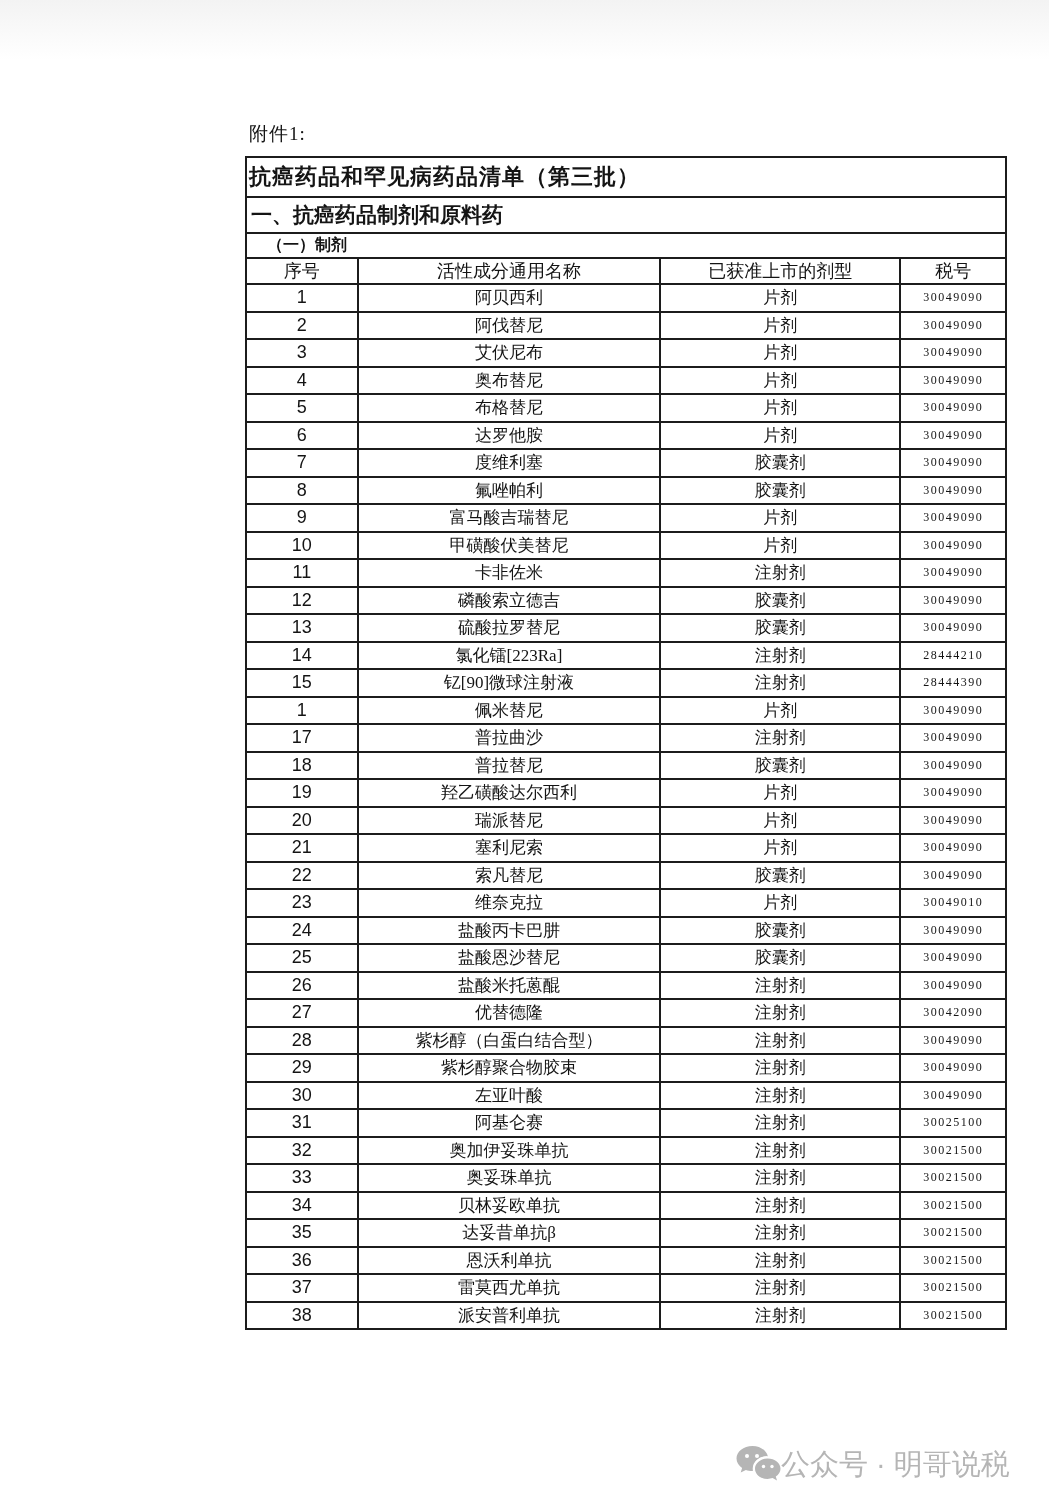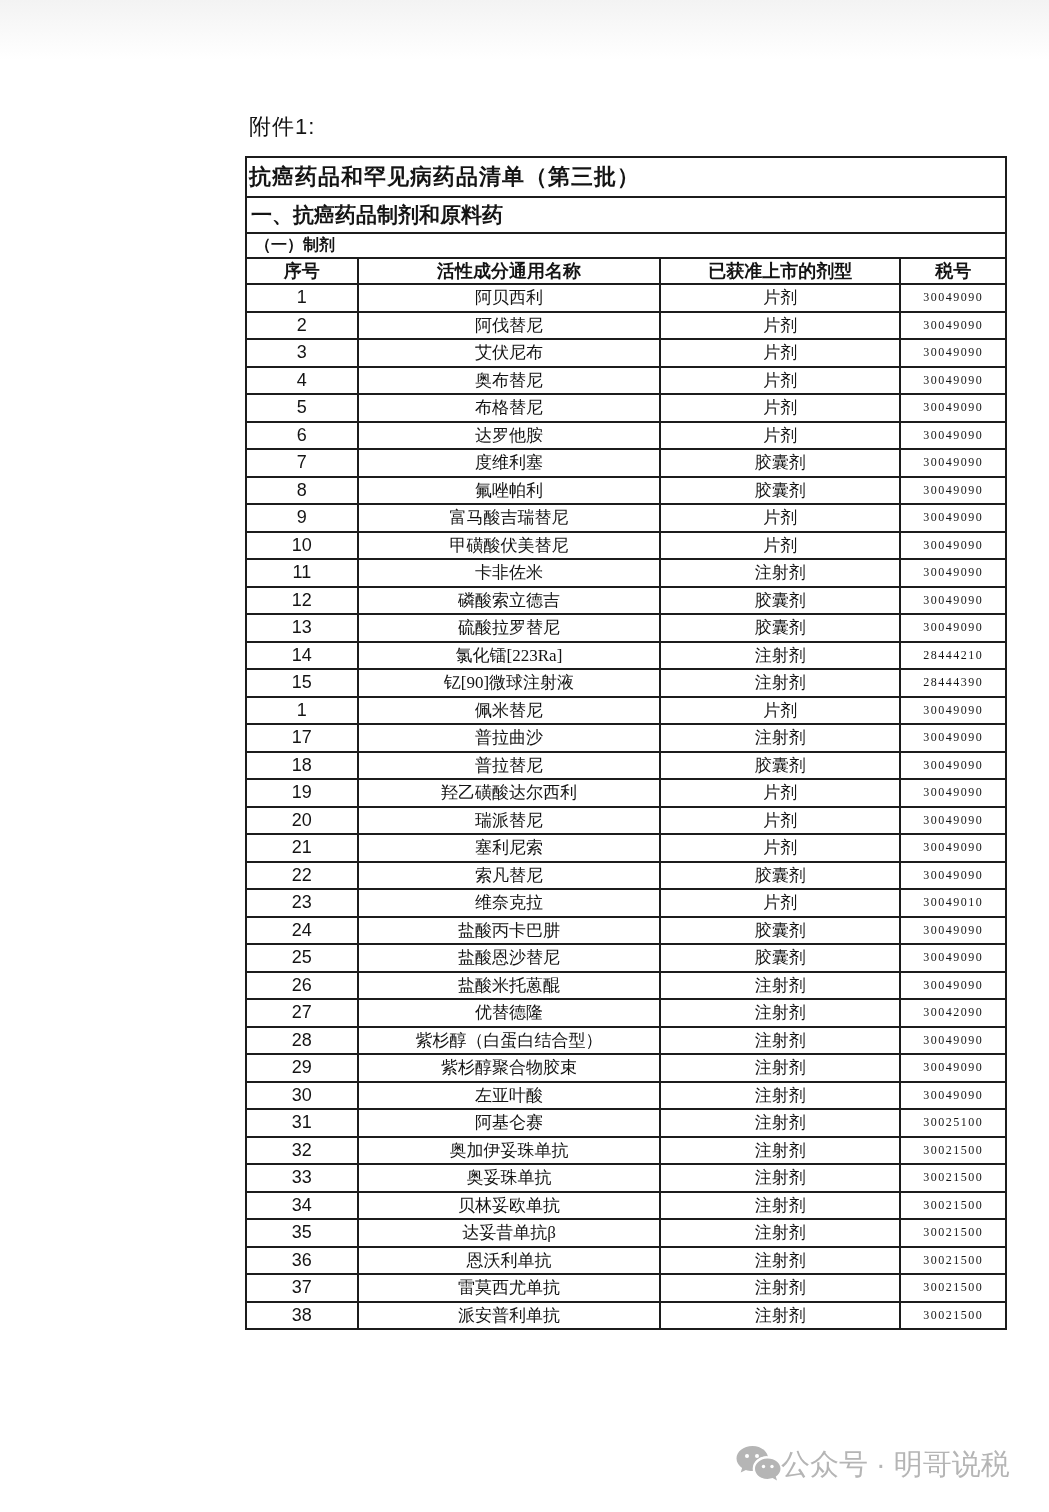--- a/index.html
+++ b/index.html
@@ -15,23 +15,23 @@
   }
   .top-shade {
     position: absolute;
     left: 0; top: 0;
     width: 100%; height: 60px;
     background: linear-gradient(#f3f3f3, #ffffff);
   }
   .attachment {
     position: absolute;
     left: 249px;
-    top: 112px;
-    font-family: Liberation Sans, sans-serif;
-    font-size: 22px;
+    top: 121px;
+    font-family: Liberation Serif, serif;
+    font-size: 19px;
     letter-spacing: 1px;
   }
   table.doc-table {
     position: absolute;
     left: 245px;
     top: 156px;
     width: 762px;
     border-collapse: collapse;
     table-layout: fixed;
   }
@@ -52,28 +52,28 @@
   tr.section-row td {
     height: 36px;
     text-align: left;
     padding-left: 4px;
     font-weight: bold;
     font-size: 21px;
   }
   tr.subsection-row td {
     height: 25px;
     text-align: left;
-    padding-left: 8px;
+    padding-left: 20px;
     font-weight: bold;
     font-size: 16px;
   }
   tr.header-row th {
     height: 16px;
     text-align: center;
-    font-weight: bold;
+    font-weight: normal;
     font-size: 18px;
   }
   tbody.data-rows td {
     height: 27.5px;
     text-align: center;
     font-family: "Liberation Serif", "DejaVu Serif", serif;
     font-size: 17px;
   }
   tbody.data-rows td.c0 {
     font-family: "Liberation Sans", "DejaVu Sans", sans-serif;

